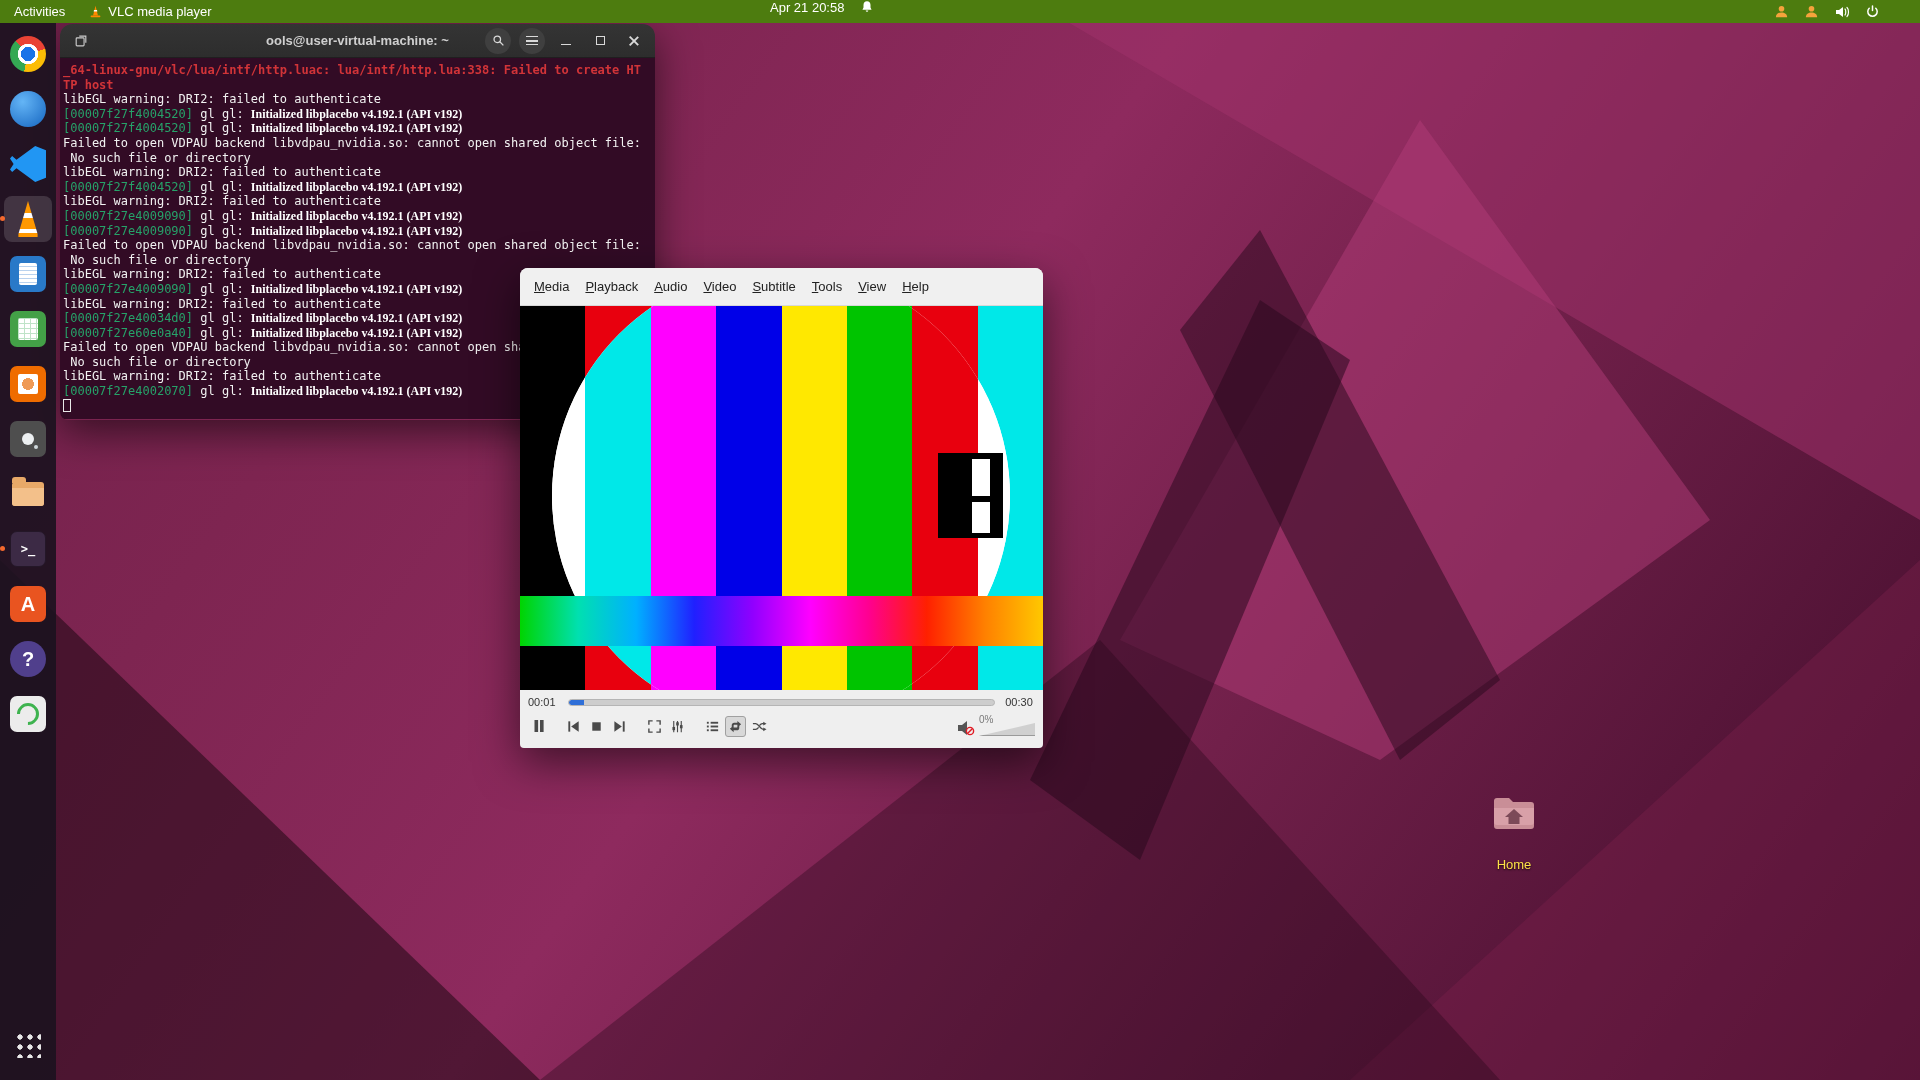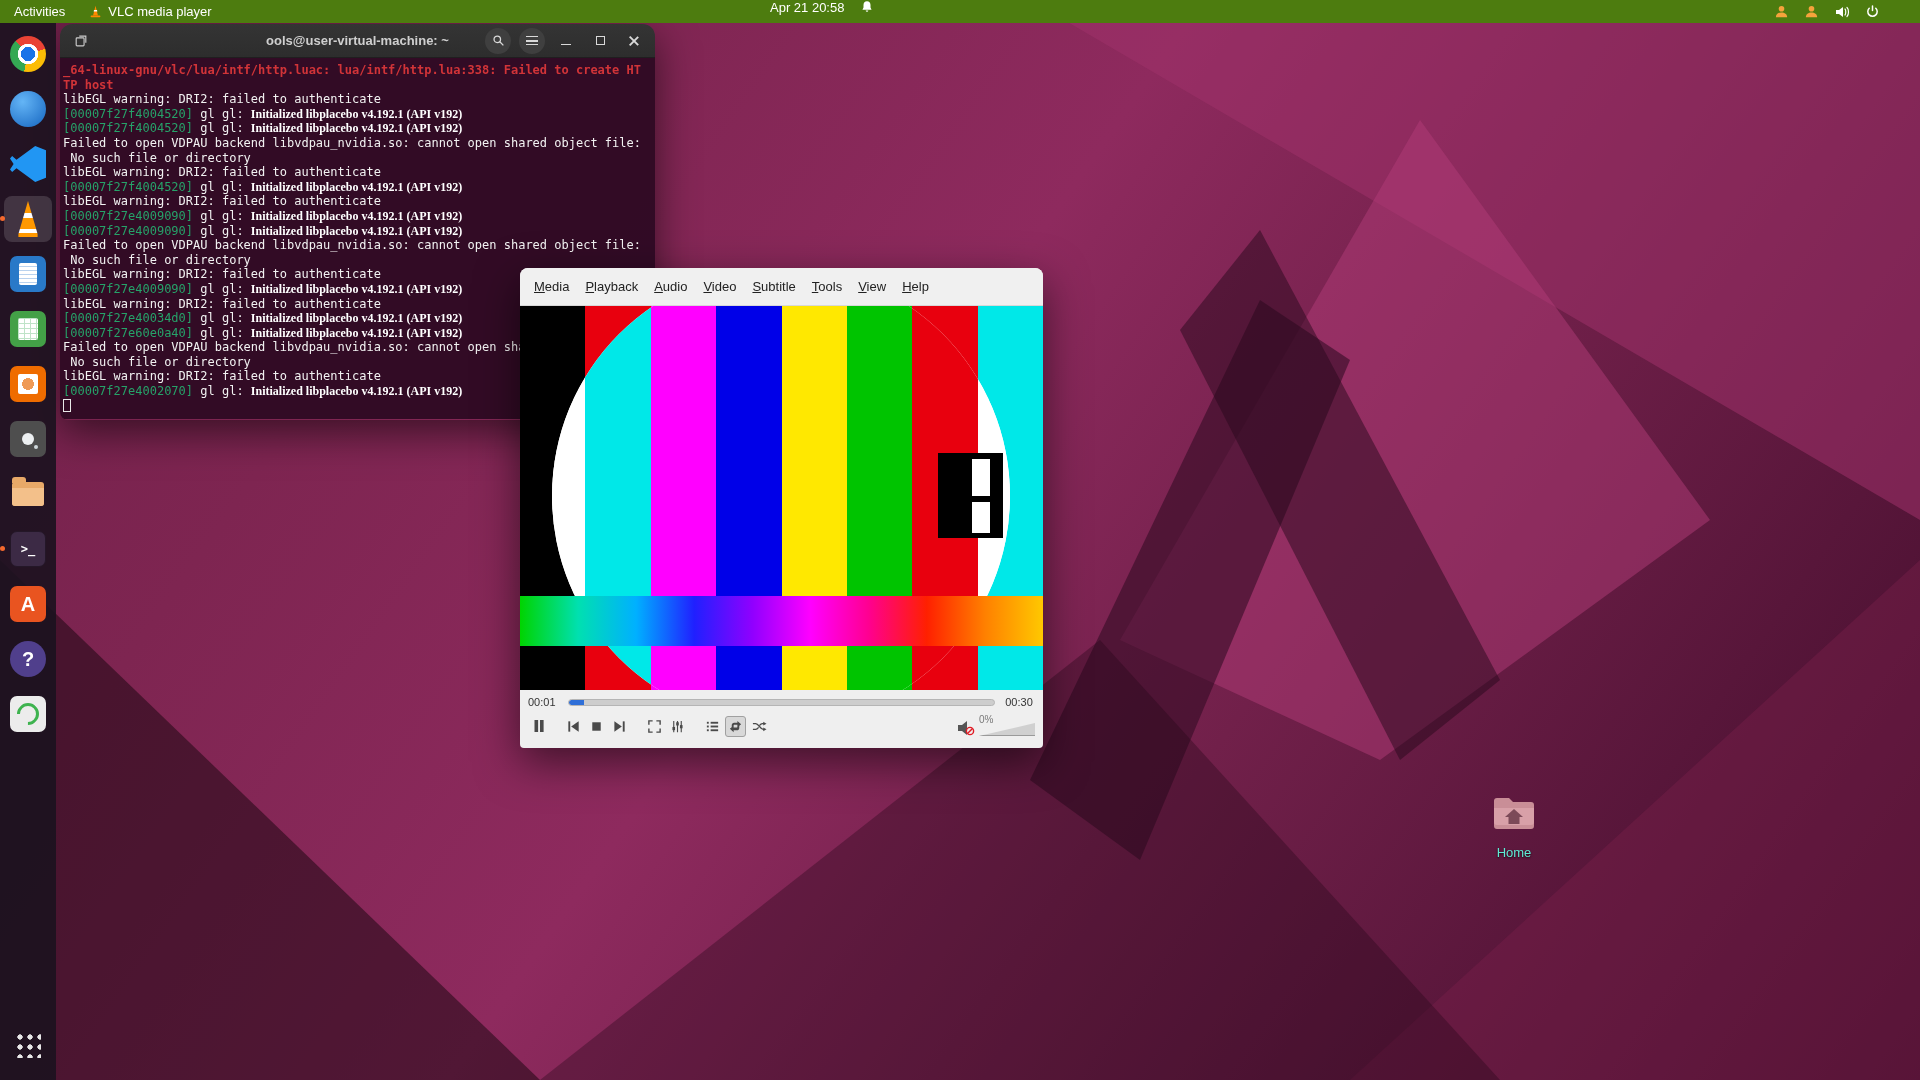--- a/index.html
+++ b/index.html
@@ -146,21 +146,21 @@
   .vc-btn.active { background:#d8d8d8; border:1px solid #a0a0a0; border-radius:3px; }
   .sp { width:10px; }
   .v-volume { margin-left:auto; position:relative; display:flex; align-items:flex-end; gap:4px;
      height:24px; padding-bottom:2px; }
   .vol-label { position:absolute; left:22px; top:0; font-size:10px; color:#7a7a7a; }
   .vol-wedge { width:56px; height:13px; background:#d0d0d0;
      clip-path:polygon(0 100%,100% 0,100% 100%); border-bottom:1px solid #9a9a9a; }
 
   
   .home-shortcut { position:absolute; left:1486px; top:794px; width:56px; text-align:center; z-index:5; }
-  .home-label { margin-top:9px; color:#5eead4; font-size:13px; text-shadow:0 1px 2px rgba(0,0,0,.8); }
+  .home-label { margin-top:21px; color:#fde047; font-size:13px; text-shadow:0 1px 2px rgba(0,0,0,.8); }
 </style>
 </head>
 <body>
 
 <div id="screen">
 
   <div class="wallpaper">
     <div class="facet f1"></div>
     <div class="facet f2"></div>
     <div class="facet f3"></div>

